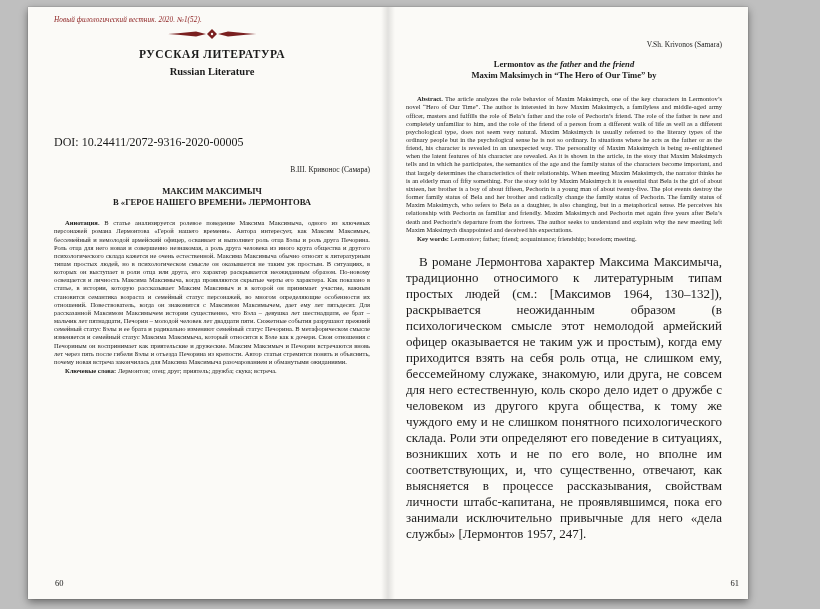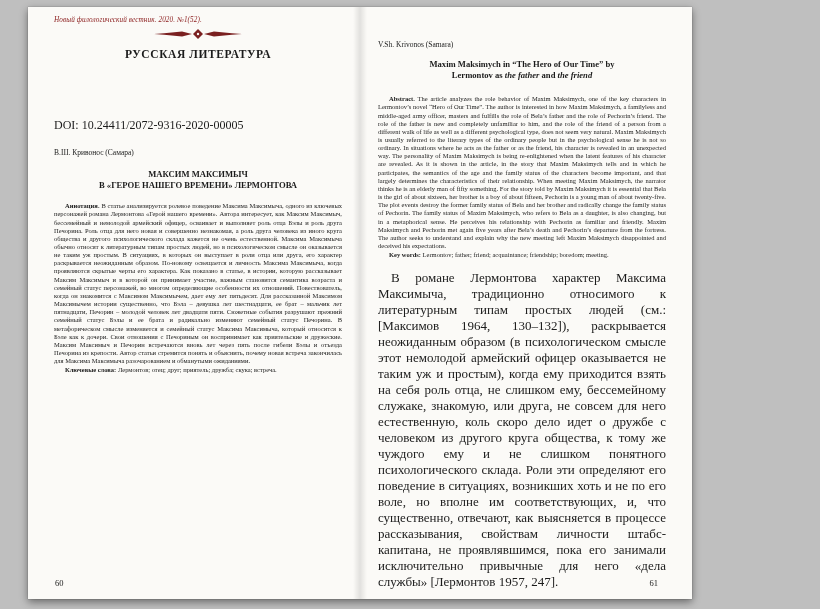--- a/index.html
+++ b/index.html
@@ -5,21 +5,21 @@
   * { margin:0; padding:0; box-sizing:border-box; }
   html,body { width:820px; height:609px; }
   body {
     background:#bfbfbf;
     font-family:"Liberation Serif","DejaVu Serif",serif;
     color:#1b1b1b;
     overflow:hidden;
   }
   .stage { position:relative; width:820px; height:609px; }
   .spread {
-    position:absolute; left:28px; top:7px; width:664px; height:592px;
+    position:absolute; left:28px; top:7px; width:720px; height:592px;
     background:#fbfaf7;
     box-shadow:0 3px 8px rgba(0,0,0,.45), 0 0 1px rgba(0,0,0,.4);
     display:flex;
   }
   .seam {
     position:absolute; left:50%; top:0; width:14px; height:100%;
     transform:translateX(-50%);
     background:linear-gradient(to right, rgba(0,0,0,0) 0%, rgba(0,0,0,.10) 50%, rgba(0,0,0,0) 100%);
     pointer-events:none;
   }
@@ -31,41 +31,41 @@
     font-style:italic; font-size:7.2px; color:#8d2121; letter-spacing:.1px;
   }
   .ornament { margin:5px auto 0; width:88px; text-align:center; }
   .ornament svg { display:block; margin:0 auto; }
 
   .section-ru { margin-top:9px; text-align:center; font-weight:bold; font-size:11.5px; letter-spacing:.6px; }
   .section-en { margin-top:6px; text-align:center; font-weight:bold; font-size:10.5px; }
 
   .doi { margin-top:58px; font-size:12px; }
 
-  .author { margin-top:15px; text-align:left; font-size:7.5px; }
+  .author { margin-top:15px; text-align:right; font-size:7.5px; }
 
   .title { margin-top:12px; text-align:center; font-weight:bold; font-size:8.6px; line-height:10.6px; }
 
   .abstract, .keywords {
     font-size:6.5px; line-height:8.15px; text-align:justify; text-indent:11px;
   }
   .abstract { margin-top:12px; }
   .keywords { margin-top:1px; }
 
   .body-par {
     font-size:13px; line-height:16px; text-align:justify; text-indent:13px;
   }
   .right .author { margin-top:24px; }
   .right .title  { margin-top:10px; }
   .right .abstract { margin-top:15px; }
   .right .body-par.first { margin-top:11px; }
 
   .page-number { position:absolute; bottom:11px; font-size:8.5px; }
   .page-number.pn-left  { left:27px; }
-  .page-number.pn-right { right:34px; }
+  .page-number.pn-right { right:9px; }
 
   .b { font-weight:bold; }
   .i { font-style:italic; }
 </style>
 </head>
 <body>
 
 <div class="stage">
   <div class="spread">
 
@@ -77,20 +77,21 @@
           <g fill="#7a2020">
             <polygon points="44,0 49,5 44,10 39,5"></polygon>
             <polygon points="38,5 28,2.5 10,4.2 0,5 10,5.8 28,7.5"></polygon>
             <polygon points="50,5 60,2.5 78,4.2 88,5 78,5.8 60,7.5"></polygon>
             <circle cx="44" cy="5" r="1.2" fill="#fbfaf7"></circle>
           </g>
         </svg>
       </div>
 
       <div class="section-ru">РУССКАЯ ЛИТЕРАТУРА</div>
+      <div class="section-en">Russian Literature</div>
 
       <div class="doi">DOI: 10.24411/2072-9316-2020-00005</div>
 
       <div class="author">В.Ш. Кривонос (Самара)</div>
 
       <div class="title">
         <div>МАКСИМ МАКСИМЫЧ</div>
         <div>В «ГЕРОЕ НАШЕГО ВРЕМЕНИ» ЛЕРМОНТОВА</div>
       </div>
 
@@ -98,22 +99,22 @@
 
       <p class="keywords"><span class="b">Ключевые слова:</span> <span>Лермонтов; отец; друг; приятель; дружба; скука; встреча.</span></p>
 
       <div class="page-number pn-left">60</div>
     </div>
 
     <div class="page right">
       <div class="author">V.Sh. Krivonos (Samara)</div>
 
       <div class="title">
+        <div><span>Lermontov as </span><span class="i">the father</span><span> and </span><span class="i">the friend</span></div>
         <div><span>Maxim Maksimych in “The Hero of Our Time” by</span></div>
-        <div><span>Lermontov as </span><span class="i">the father</span><span> and </span><span class="i">the friend</span></div>
       </div>
 
       <p class="abstract"><span class="b">Abstract.</span> <span>The article analyzes the role behavior of Maxim Maksimych, one of the key characters in Lermontov’s novel “Hero of Our Time”. The author is interested in how Maxim Maksimych, a familyless and middle-aged army officer, masters and fulfills the role of Bela’s father and the role of Pechorin’s friend. The role of the father is new and completely unfamiliar to him, and the role of the friend of a person from a different walk of life as well as a different psychological type, does not seem very natural. Maxim Maksimych is usually referred to the literary types of the ordinary people but in the psychological sense he is not so ordinary. In situations where he acts as the father or as the friend, his character is revealed in an unexpected way. The personality of Maxim Maksimych is being re-enlightened when the latent features of his character are revealed. As it is shown in the article, in the story that Maxim Maksimych tells and in which he participates, the semantics of the age and the family status of the characters become important, and that largely determines the characteristics of their relationship. When meeting Maxim Maksimych, the narrator thinks he is an elderly man of fifty something. For the story told by Maxim Maksimych it is essential that Bela is the girl of about sixteen, her brother is a boy of about fifteen, Pechorin is a young man of about twenty-five. The plot events destroy the former family status of Bela and her brother and radically change the family status of Pechorin. The family status of Maxim Maksimych, who refers to Bela as a daughter, is also changing, but in a metaphorical sense. He perceives his relationship with Pechorin as familiar and friendly. Maxim Maksimych and Pechorin met again five years after Bela’s death and Pechorin’s departure from the fortress. The author seeks to understand and explain why the new meeting left Maxim Maksimych disappointed and deceived his expectations.</span></p>
 
       <p class="keywords"><span class="b">Key words:</span> <span>Lermontov; father; friend; acquaintance; friendship; boredom; meeting.</span></p>
 
       <p class="body-par first">В романе Лермонтова характер Максима Максимыча, традиционно относимого к литературным типам простых людей (см.: [Максимов 1964, 130–132]), раскрывается неожиданным образом (в психологическом смысле этот немолодой армейский офицер оказывается не таким уж и простым), когда ему приходится взять на себя роль отца, не слишком ему, бессемейному служаке, знакомую, или друга, не совсем для него естественную, коль скоро дело идет о дружбе с человеком из другого круга общества, к тому же чуждого ему и не слишком понятного психологического склада. Роли эти определяют его поведение в ситуациях, возникших хоть и не по его воле, но вполне им соответствующих, и, что существенно, отвечают, как выясняется в процессе рассказывания, свойствам личности штабс-капитана, не проявлявшимся, пока его занимали исключительно привычные для него «дела службы» [Лермонтов 1957, 247].</p>
 
       <div class="page-number pn-right">61</div>
     </div>

